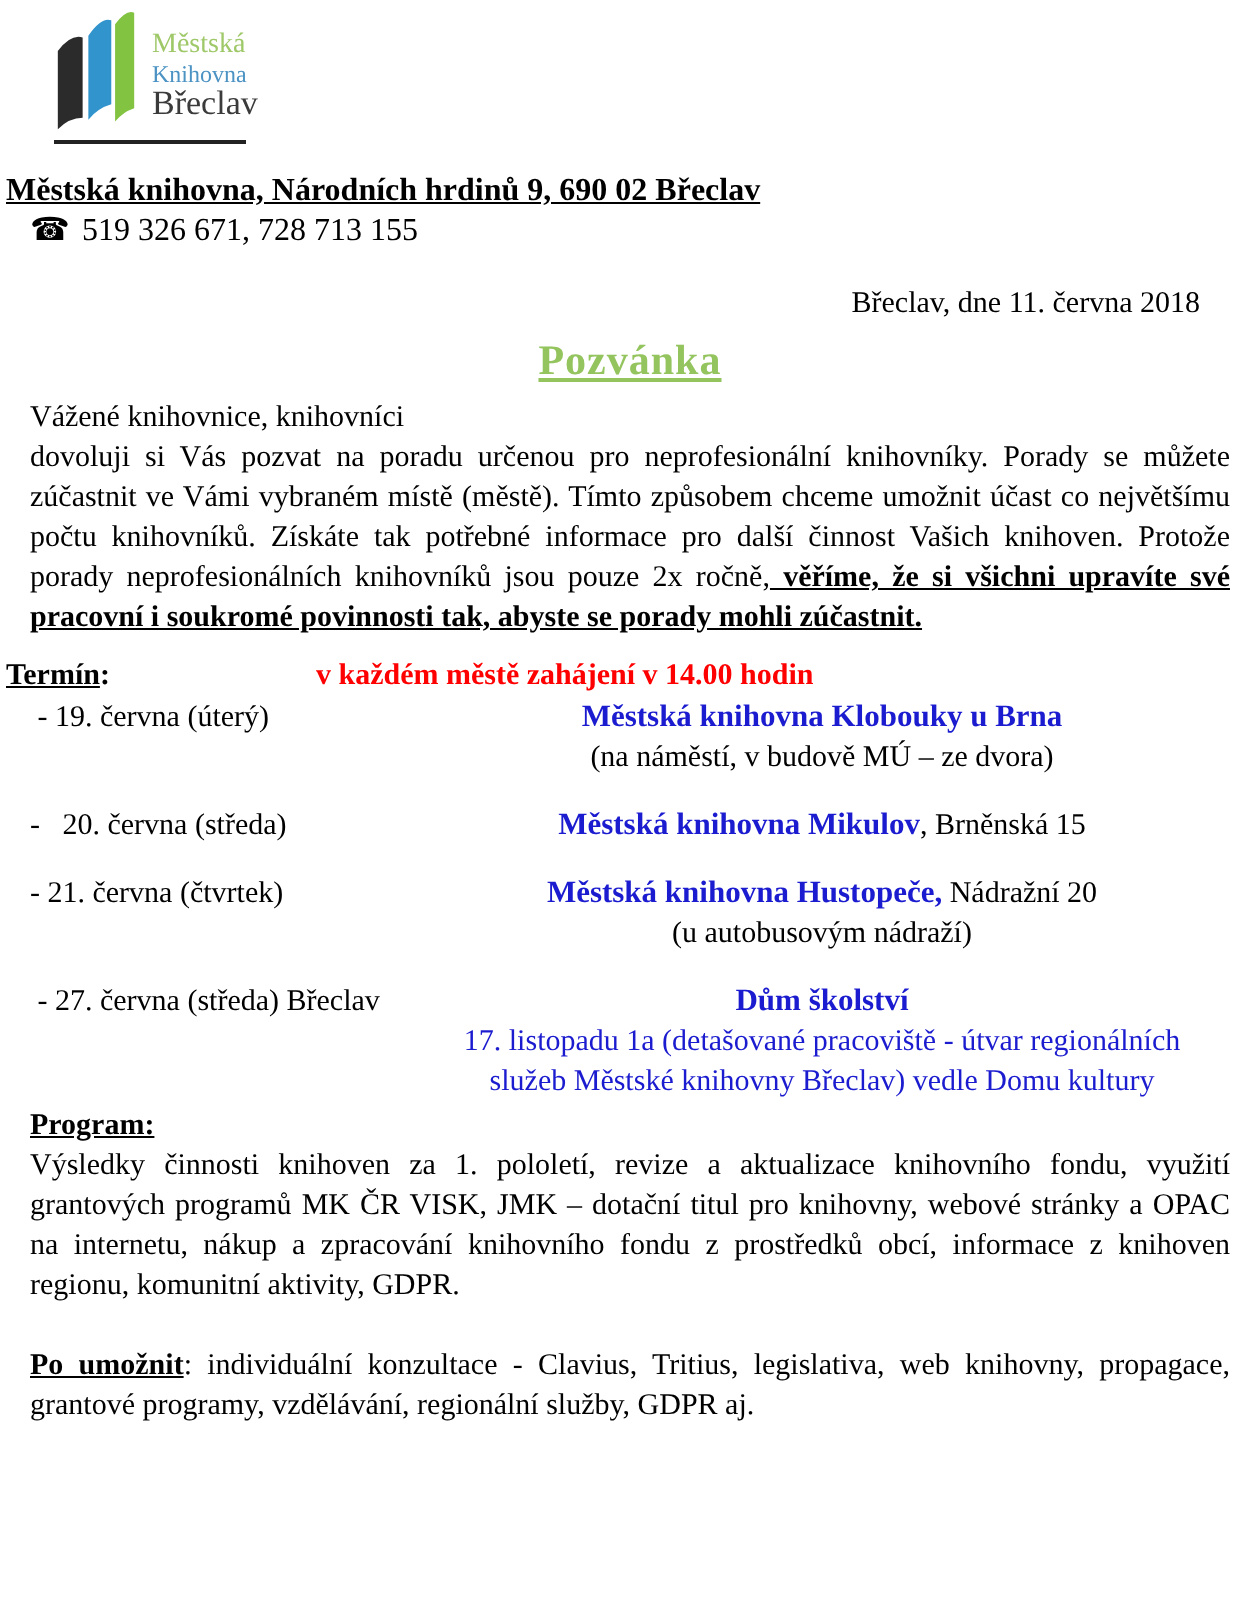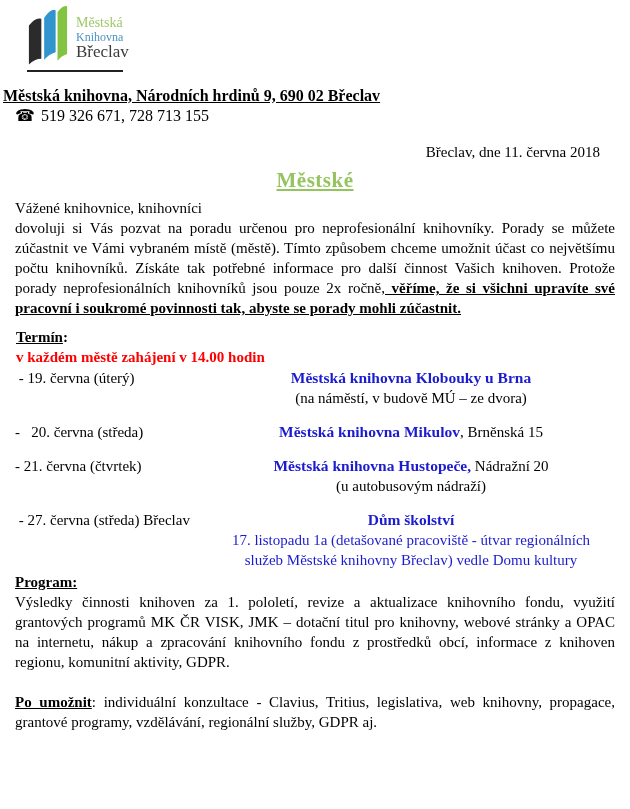--- a/index.html
+++ b/index.html
@@ -30,21 +30,21 @@
   .doc-title{margin-top:8px;text-align:center;}
   .doc-title span{
     color:#94c45e;font-weight:bold;font-size:21px;
     text-decoration:underline;letter-spacing:0.5px;
   }
 
   .intro{margin:6px 15px 0 15px;text-align:justify;}
   .bold-underline{font-weight:bold;text-decoration:underline;}
 
   
-  .termin-line{display:flex;margin:9px 15px 0 16px;flex-direction:column;}
+  .termin-line{display:flex;margin:9px 15px 0 3px;}
   .termin-label{font-weight:bold;width:155px;flex:0 0 auto;}
   .termin-label .ul{text-decoration:underline;}
   .termin-note{color:#ff0000;font-weight:bold;}
 
   .schedule{margin:1px 15px 0 15px;}
   .sched-row{display:flex;margin-bottom:14px;gap:14px;}
   .row-date{width:178px;flex:0 0 auto;white-space:pre-wrap;}
   .row-venue{flex:1 1 auto;text-align:center;}
   .venue-name{color:#1b1bcf;font-weight:bold;font-size:15.5px;}
   .venue-suffix{color:#000;}
@@ -79,21 +79,21 @@
   <div class="logo-rule"></div>
 
   <div class="address-line">Městská knihovna, Národních hrdinů 9, 690 02 Břeclav</div>
   <div class="phone-line">
     <span class="phone-icon">☎</span><span>519 326 671, 728 713 155</span>
   </div>
 
   <div class="date-line">Břeclav, dne 11. června 2018</div>
 
   <div class="doc-title">
-    <span>Městské</span>
+    <span>Pozvánka</span>
   </div>
 
   <div class="intro">
     <span>Vážené knihovnice, knihovníci</span><br>
     <span>dovoluji si Vás pozvat na poradu určenou pro neprofesionální knihovníky. Porady se můžete zúčastnit ve Vámi vybraném místě (městě). Tímto způsobem chceme umožnit účast co největšímu počtu knihovníků.  Získáte tak potřebné informace pro další činnost Vašich knihoven. Protože porady neprofesionálních knihovníků jsou pouze 2x ročně,</span><span class="bold-underline"> věříme, že si všichni upravíte své pracovní i soukromé povinnosti tak, abyste se porady mohli zúčastnit.</span>
   </div>
 
   <div class="termin-line">
     <span class="termin-label"><span class="ul">Termín</span><span>:</span></span>
     <span class="termin-note">v každém městě zahájení v 14.00 hodin</span>

